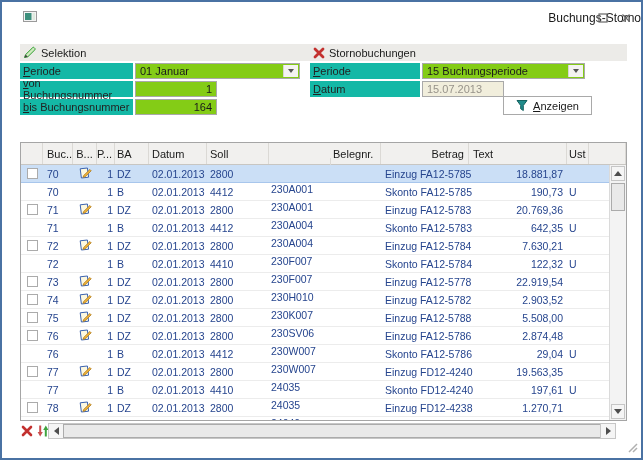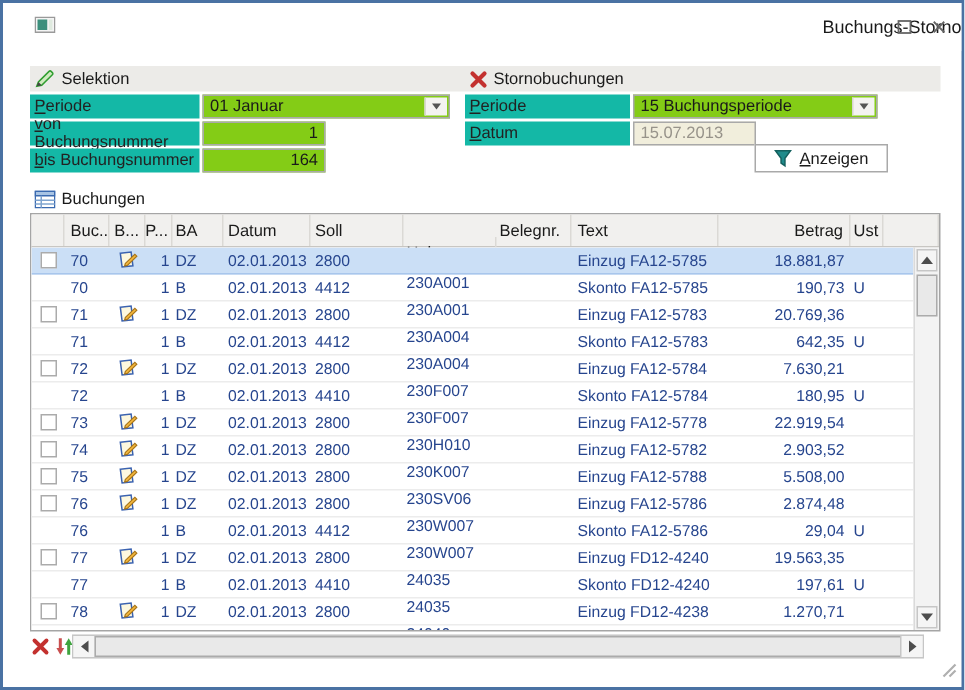--- a/index.html
+++ b/index.html
@@ -145,44 +145,34 @@
   <div class="fld disabled" style="left:420px;top:79px;width:82px;">
     <span>15.07.2013</span>
   </div>
   <div class="btn" style="left:501px;top:94px;width:89px;height:19px;">
     <svg width="12" height="13" viewBox="0 0 12 13">
       <path d="M1 1.5 H11 L7.3 6.5 V11.5 L4.7 9.8 V6.5 Z" fill="#1F8B8B" stroke="#14615F"></path>
     </svg>
     <span class="ak"><u>A</u>nzeigen</span>
   </div>
 
-  <div class="grp-header" style="left:18px;top:122px;width:200px;background:#fff;">
-    <svg width="14" height="12" viewBox="0 0 14 12">
-      <rect x="0.5" y="0.5" width="13" height="11" fill="#fff" stroke="#3A6AB0"></rect>
-      <rect x="0.5" y="0.5" width="13" height="3" fill="#A8C4E4" stroke="#3A6AB0"></rect>
-      <line x1="0.5" y1="6.5" x2="13.5" y2="6.5" stroke="#7FA4CF"></line>
-      <line x1="0.5" y1="9" x2="13.5" y2="9" stroke="#7FA4CF"></line>
-      <line x1="4.5" y1="3.5" x2="4.5" y2="11.5" stroke="#7FA4CF"></line>
-    </svg>
-    <span>Buchungen</span>
-  </div>
 
   <div class="tbl">
     <div class="thead">
         <div class="th c c-sel"></div>
         <div class="th c c-nr">Buc...</div>
         <div class="th c c-note">B...</div>
         <div class="th c c-p">P...</div>
         <div class="th c c-ba">BA</div>
         <div class="th c c-datum">Datum</div>
         <div class="th c c-soll">Soll</div>
         <div class="th c c-haben">Haben</div>
         <div class="th c c-beleg">Belegnr.</div>
+        <div class="th c c-betrag right">Betrag</div>
         <div class="th c c-text">Text</div>
-        <div class="th c c-betrag right">Betrag</div>
         <div class="th c c-ust">Ust</div>
         <div class="th c c-fill"></div>
       </div>
     <div class="tbody">
         <div class="row selected">
           <div class="c c-sel">
             <span class="cb"></span>
           </div>
           <div class="c c-nr">70</div>
           <div class="c c-note">
@@ -280,21 +270,21 @@
           <div class="c c-sel"></div>
           <div class="c c-nr">72</div>
           <div class="c c-note"></div>
           <div class="c c-p">1</div>
           <div class="c c-ba">B</div>
           <div class="c c-datum">02.01.2013</div>
           <div class="c c-soll">4410</div>
           <div class="c c-haben">230F007</div>
           <div class="c c-beleg"></div>
           <div class="c c-text">Skonto FA12-5784</div>
-          <div class="c c-betrag">180,95</div>
+          <div class="c c-betrag">122,32</div>
           <div class="c c-ust">U</div>
           <div class="c c-fill"></div>
         </div>
         <div class="row">
           <div class="c c-sel">
             <span class="cb"></span>
           </div>
           <div class="c c-nr">73</div>
           <div class="c c-note">
             <svg width="14" height="13" viewBox="0 0 14 13">

